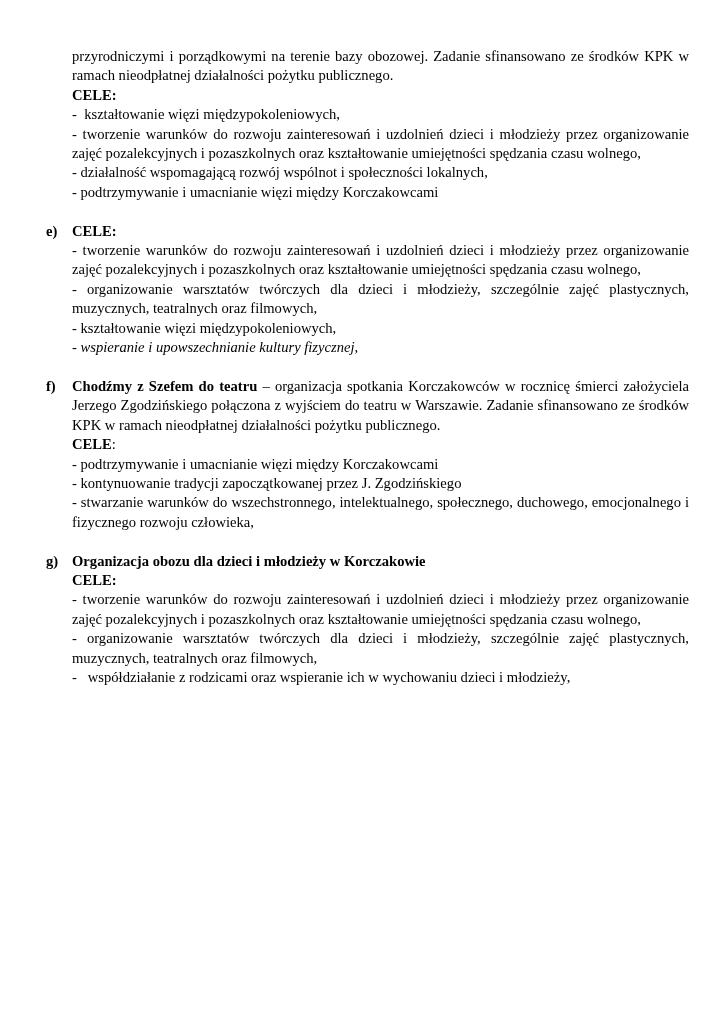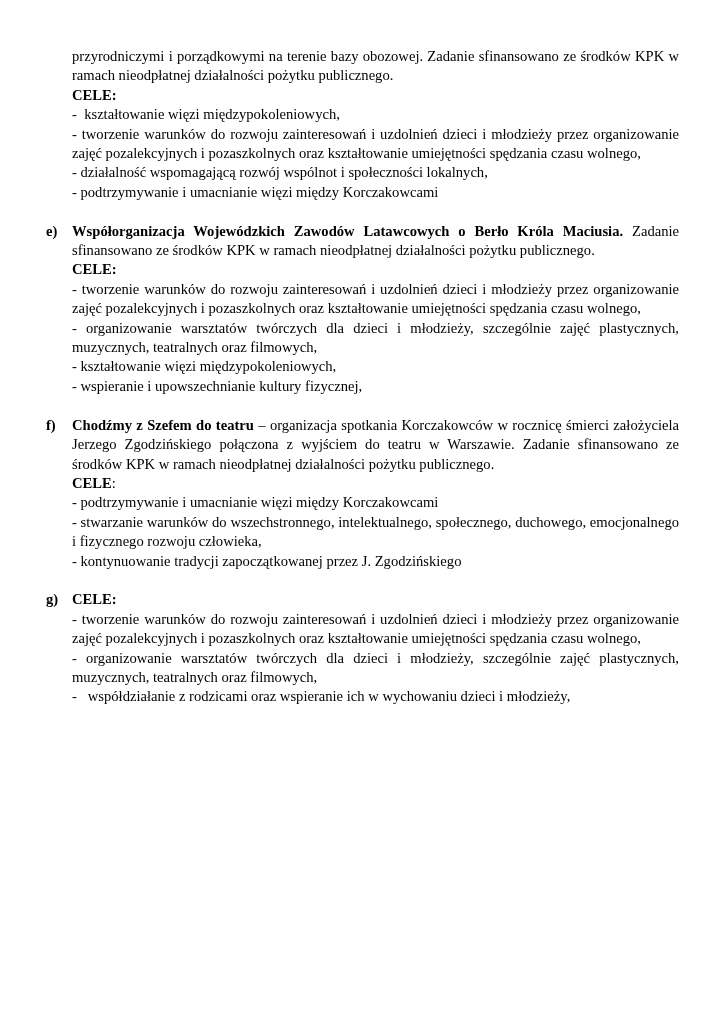--- a/index.html
+++ b/index.html
@@ -13,21 +13,21 @@
     overflow: hidden;
     font-family: "Liberation Serif", serif;
     font-size: 14.6px;
     line-height: 19.4px;
     color: #000000;
   }
   .page {
     box-sizing: border-box;
     width: 724px;
     height: 1024px;
-    padding: 47px 45px 0 72px;
+    padding: 47px 35px 0 72px;
     background: #ffffff;
   }
   p.para {
     margin: 0;
     padding: 0;
     text-align: justify;
   }
   .b { font-weight: bold; }
   
   .lettered {
@@ -35,57 +35,57 @@
     margin-top: 19.4px;
   }
   .letter-label {
     position: absolute;
     left: -26px;
     top: 0;
     font-weight: bold;
   }
   
   .out  { margin-left: -13px; }
-  .out2 { margin-left: -18px; }
+  .out2 { margin-left: -18px; font-style: italic; }
 </style>
 </head>
 <body>
 
 <div class="page">
 
   <p class="para">przyrodniczymi i porządkowymi na terenie bazy obozowej. Zadanie sfinansowano ze środków KPK w ramach nieodpłatnej działalności pożytku publicznego.</p>
 
 
   <p class="para"><span class="b">CELE:</span><span></span></p>
 
   <p class="para">-&nbsp; kształtowanie więzi międzypokoleniowych,</p>
   <p class="para">- tworzenie warunków do rozwoju zainteresowań i uzdolnień dzieci i młodzieży przez organizowanie zajęć pozalekcyjnych i pozaszkolnych oraz kształtowanie umiejętności spędzania czasu wolnego,</p>
   <p class="para">- działalność wspomagającą rozwój wspólnot i społeczności lokalnych,</p>
   <p class="para">- podtrzymywanie i umacnianie więzi między Korczakowcami</p>
 
   <div class="lettered">
     <span class="letter-label">e)</span>
-    <p class="para"><span class="b">Współorganizacja Wojewódzkich Zawodów Latawcowych o Berło Króla Maciusia.</span><span> Zadanie sfinansowano ze środków KPK w ramach nieodpłatnej działalności pożytku publicznego.</span></p>
     <p class="para"><span class="b">CELE:</span><span></span></p>
     <p class="para">- tworzenie warunków do rozwoju zainteresowań i uzdolnień dzieci i młodzieży przez organizowanie zajęć pozalekcyjnych i pozaszkolnych oraz kształtowanie umiejętności spędzania czasu wolnego,</p>
     <p class="para">- organizowanie warsztatów twórczych dla dzieci i młodzieży, szczególnie zajęć plastycznych, muzycznych, teatralnych oraz filmowych,</p>
     <p class="para out">- kształtowanie więzi międzypokoleniowych,</p>
     <p class="para out2">- wspieranie i upowszechnianie kultury fizycznej,</p>
   </div>
 
   <div class="lettered">
     <span class="letter-label">f)</span>
     <p class="para"><span class="b">Chodźmy z Szefem do teatru</span><span> – organizacja spotkania Korczakowców w rocznicę śmierci założyciela Jerzego Zgodzińskiego połączona z wyjściem do teatru w Warszawie. Zadanie sfinansowano ze środków KPK w ramach nieodpłatnej działalności pożytku publicznego.</span></p>
     <p class="para"><span class="b">CELE</span><span>:</span></p>
     <p class="para">- podtrzymywanie i umacnianie więzi między Korczakowcami</p>
+    <p class="para out">- kontynuowanie tradycji zapoczątkowanej przez J. Zgodzińskiego</p>
     <p class="para">- stwarzanie warunków do wszechstronnego, intelektualnego, społecznego, duchowego, emocjonalnego i fizycznego rozwoju człowieka,</p>
-    <p class="para out">- kontynuowanie tradycji zapoczątkowanej przez J. Zgodzińskiego</p>
   </div>
 
   <div class="lettered">
     <span class="letter-label">g)</span>
+    <p class="para"><span class="b">Organizacja obozu dla dzieci i młodzieży w Korczakowie</span><span></span></p>
     <p class="para"><span class="b">CELE:</span><span></span></p>
     <p class="para">- tworzenie warunków do rozwoju zainteresowań i uzdolnień dzieci i młodzieży przez organizowanie zajęć pozalekcyjnych i pozaszkolnych oraz kształtowanie umiejętności spędzania czasu wolnego,</p>
     <p class="para out">- organizowanie warsztatów twórczych dla dzieci i młodzieży, szczególnie zajęć plastycznych, muzycznych, teatralnych oraz filmowych,</p>
     <p class="para">-&nbsp;&nbsp; współdziałanie z rodzicami oraz wspieranie ich w wychowaniu dzieci i młodzieży,</p>
   </div>
 
 </div>
 
 </body></html>

